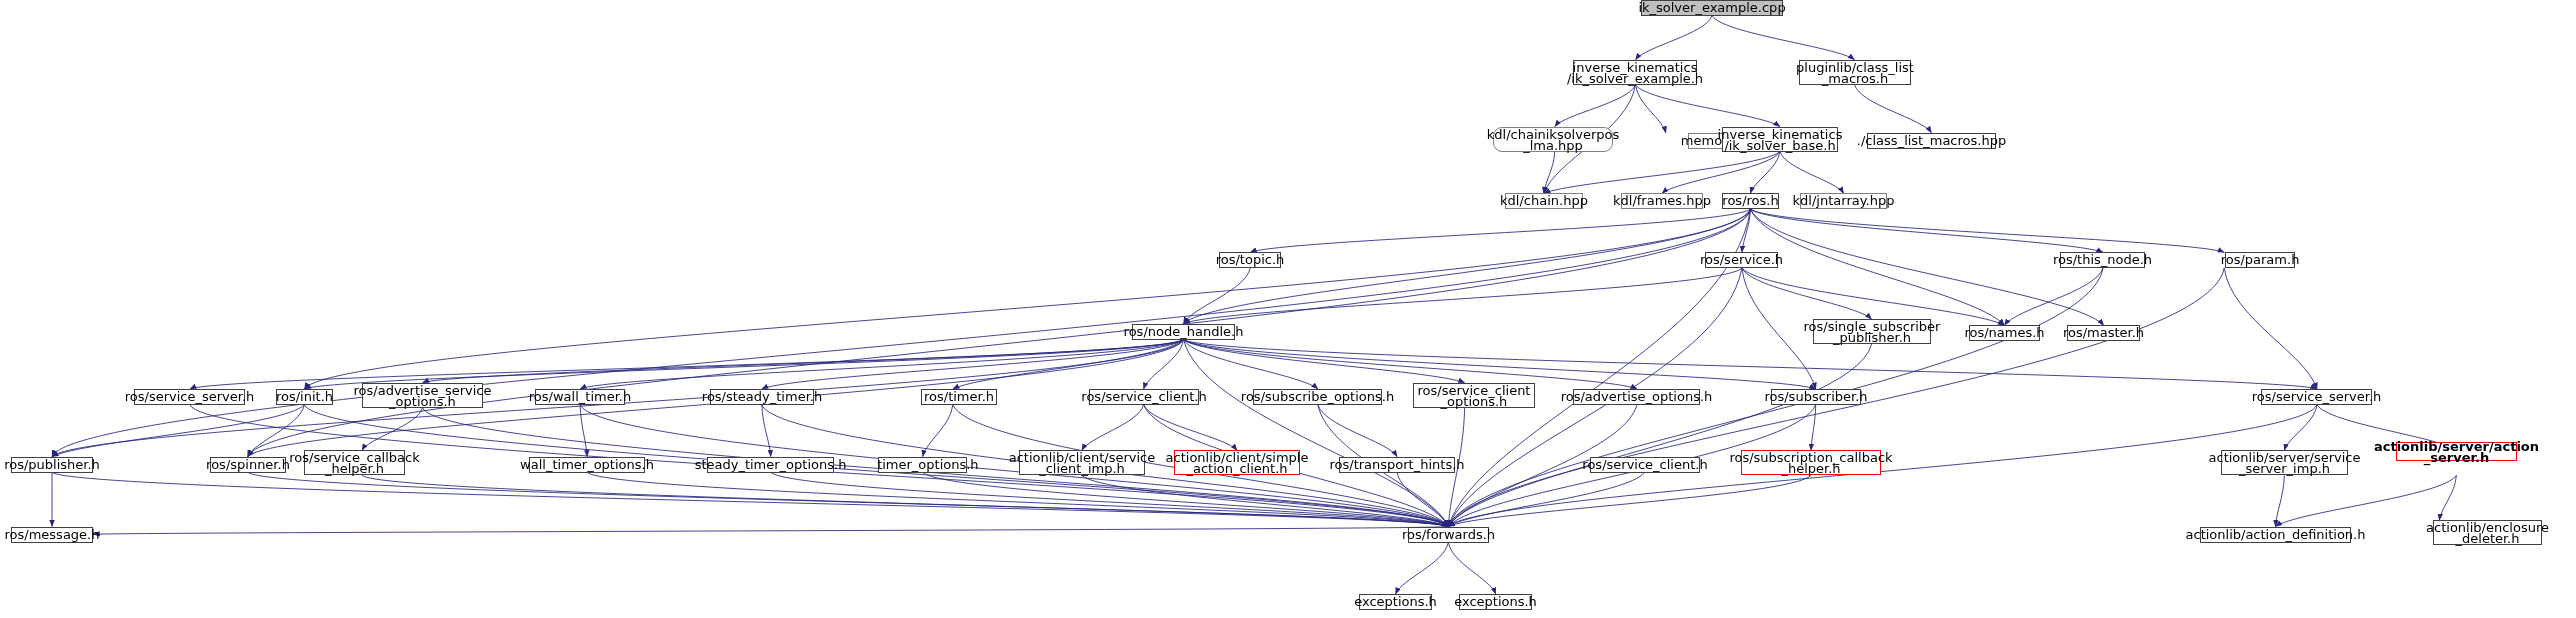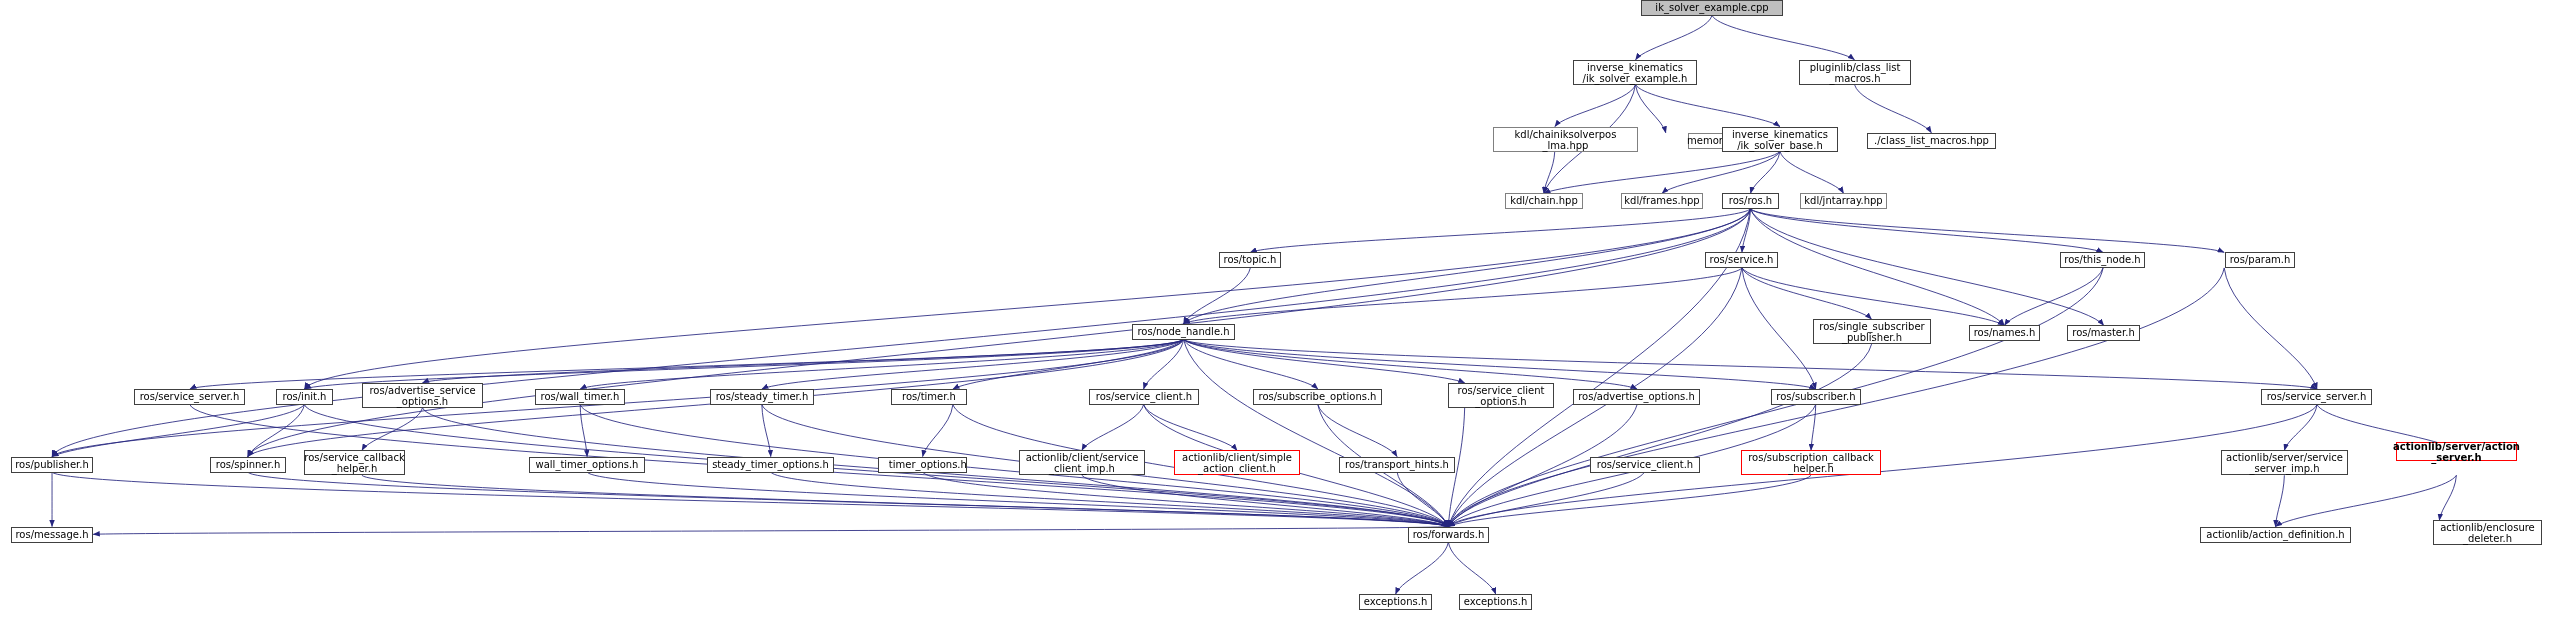--- a/index.html
+++ b/index.html
@@ -7,21 +7,21 @@
   #graph{position:relative;width:2576px;height:619px;background:#ffffff;overflow:hidden;}
   #edges{position:absolute;left:0;top:0;width:2576px;height:619px;pointer-events:none;}
   .node{
     position:absolute;
     box-sizing:border-box;
     display:flex;align-items:center;justify-content:center;
     text-align:center;
     background:#ffffff;
     border:0.8px solid #808080;
     color:#000000;
-    font-size:10px;
+    font-size:13px;
     line-height:11px;
     letter-spacing:0px;
     white-space:pre-line;
     padding:0 2.3px;
   }
   .node.dark{border:0.8px solid #404040;}
   .node.root{background:#bfbfbf;border:0.8px solid #404040;}
   .node.red{border:0.8px solid #ff0000;}
 </style>
 </head>
@@ -126,21 +126,21 @@
         <path d="M1865,698 C1859.764,726.14 1805.228,744.9 1797,765" fill="none" stroke="#26267f" stroke-width="1.1" marker-end="url(#arrow)"></path>
         <path d="M1865,698 C1869.697,726.14 1918.619,744.9 1926,765" fill="none" stroke="#26267f" stroke-width="1.1" marker-end="url(#arrow)"></path>
       </g>
   </svg>
   <div id="nodes">
       <div class="node root" style="left: 1641px; top: 0px; width: 142px; height: 15.5px;">ik_solver_example.cpp</div>
       <div class="node dark" style="left: 1573px; top: 60px; width: 124px; height: 25px;">inverse_kinematics
 /ik_solver_example.h</div>
       <div class="node dark" style="left: 1799px; top: 60px; width: 112px; height: 25px;">pluginlib/class_list
 _macros.h</div>
-      <div class="node " style="left: 1493px; top: 127px; width: 145px; height: 25px;">kdl/chainiksolverpos
+      <div class="node " style="left: 1493px; top: 127px; width: 120px; height: 25px; border-radius: 9px;">kdl/chainiksolverpos
 _lma.hpp</div>
       <div class="node " style="left: 1688px; top: 133px; width: 40px; height: 15.5px;">memory</div>
       <div class="node dark" style="left: 1722px; top: 127px; width: 116px; height: 25px;">inverse_kinematics
 /ik_solver_base.h</div>
       <div class="node dark" style="left: 1867px; top: 133px; width: 129px; height: 15.5px;">./class_list_macros.hpp</div>
       <div class="node " style="left: 1505px; top: 193px; width: 78px; height: 15.5px;">kdl/chain.hpp</div>
       <div class="node " style="left: 1621px; top: 193px; width: 82px; height: 15.5px;">kdl/frames.hpp</div>
       <div class="node dark" style="left: 1722px; top: 193px; width: 57px; height: 15.5px;">ros/ros.h</div>
       <div class="node " style="left: 1800px; top: 193px; width: 87px; height: 15.5px;">kdl/jntarray.hpp</div>
       <div class="node dark" style="left: 1219px; top: 252px; width: 62px; height: 15.5px;">ros/topic.h</div>
@@ -151,24 +151,24 @@
       <div class="node dark" style="left: 1813px; top: 319px; width: 118px; height: 25px;">ros/single_subscriber
 _publisher.h</div>
       <div class="node dark" style="left: 1969px; top: 325px; width: 71px; height: 15.5px;">ros/names.h</div>
       <div class="node dark" style="left: 2067px; top: 325px; width: 73px; height: 15.5px;">ros/master.h</div>
       <div class="node dark" style="left: 134px; top: 389px; width: 111px; height: 15.5px;">ros/service_server.h</div>
       <div class="node dark" style="left: 276px; top: 389px; width: 57px; height: 15.5px;">ros/init.h</div>
       <div class="node dark" style="left: 362px; top: 383px; width: 121px; height: 25px;">ros/advertise_service
 _options.h</div>
       <div class="node dark" style="left: 535px; top: 389px; width: 90px; height: 15.5px;">ros/wall_timer.h</div>
       <div class="node dark" style="left: 710px; top: 389px; width: 104px; height: 15.5px;">ros/steady_timer.h</div>
-      <div class="node dark" style="left: 891px; top: 389px; width: 76px; height: 15.5px;">ros/timer.h</div>
+      <div class="node dark" style="left: 921px; top: 389px; width: 76px; height: 15.5px;">ros/timer.h</div>
       <div class="node dark" style="left: 1089px; top: 389px; width: 110px; height: 15.5px;">ros/service_client.h</div>
       <div class="node dark" style="left: 1253px; top: 389px; width: 129px; height: 15.5px;">ros/subscribe_options.h</div>
-      <div class="node dark" style="left: 1413px; top: 383px; width: 106px; height: 25px; margin-left: 35px;">ros/service_client
+      <div class="node dark" style="left: 1413px; top: 383px; width: 122px; height: 25px;">ros/service_client
 _options.h</div>
       <div class="node dark" style="left: 1573px; top: 389px; width: 127px; height: 15.5px;">ros/advertise_options.h</div>
       <div class="node dark" style="left: 1771px; top: 389px; width: 90px; height: 15.5px;">ros/subscriber.h</div>
       <div class="node dark" style="left: 2261px; top: 389px; width: 111px; height: 15.5px;">ros/service_server.h</div>
       <div class="node dark" style="left: 11px; top: 457px; width: 82px; height: 15.5px;">ros/publisher.h</div>
       <div class="node dark" style="left: 210px; top: 457px; width: 76px; height: 15.5px;">ros/spinner.h</div>
       <div class="node dark" style="left: 304px; top: 450px; width: 101px; height: 25px;">ros/service_callback
 _helper.h</div>
       <div class="node dark" style="left: 529px; top: 457px; width: 116px; height: 15.5px;">wall_timer_options.h</div>
       <div class="node dark" style="left: 707px; top: 457px; width: 127px; height: 15.5px;">steady_timer_options.h</div>

